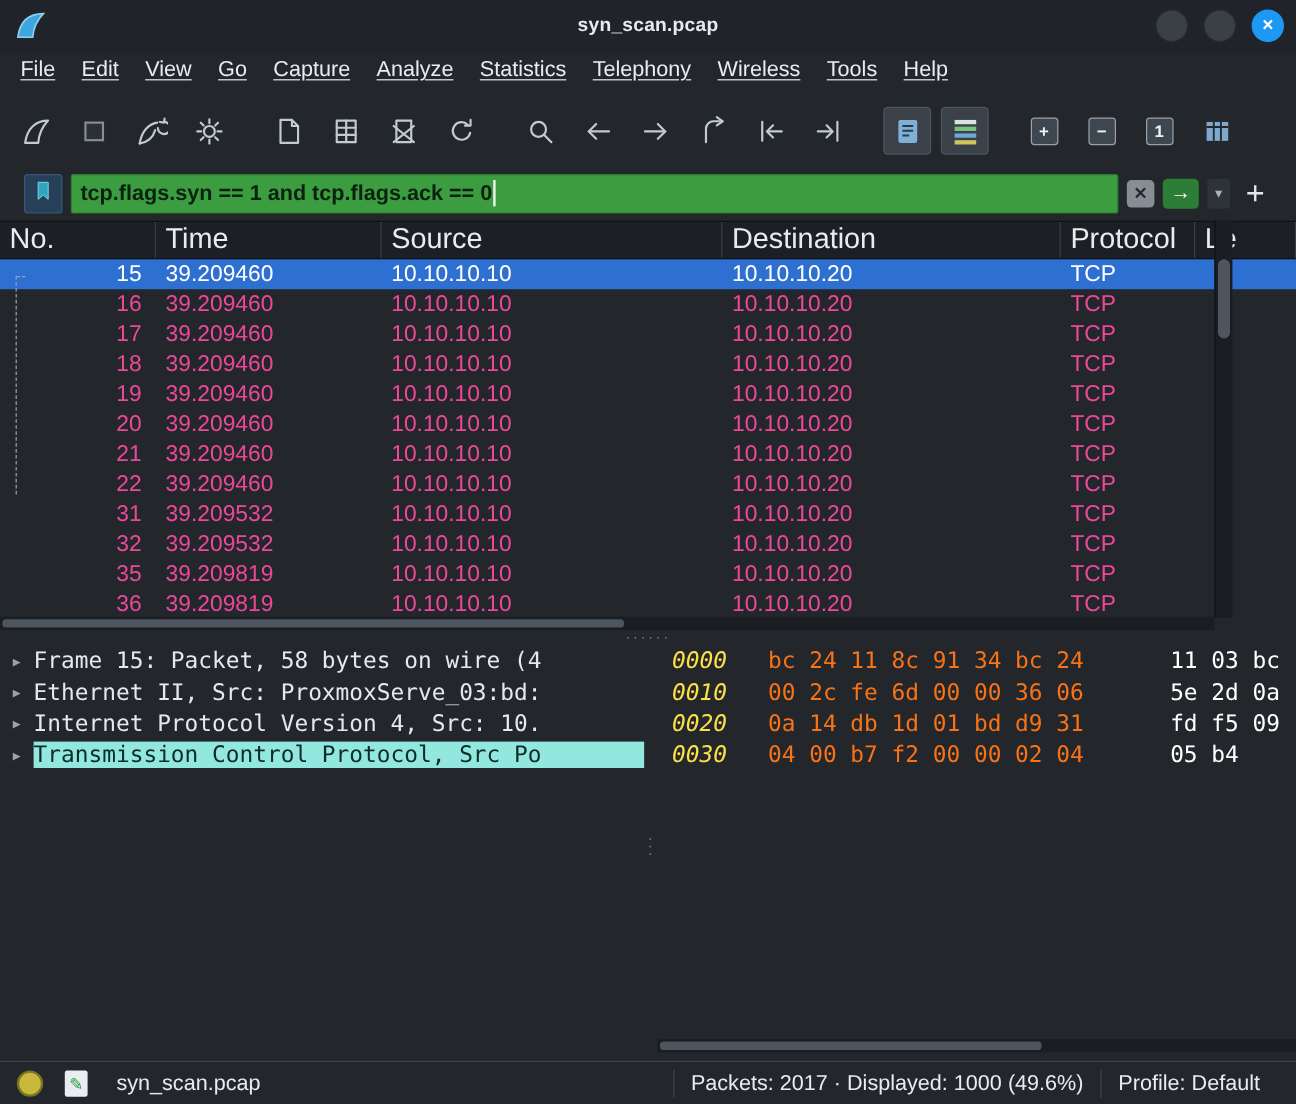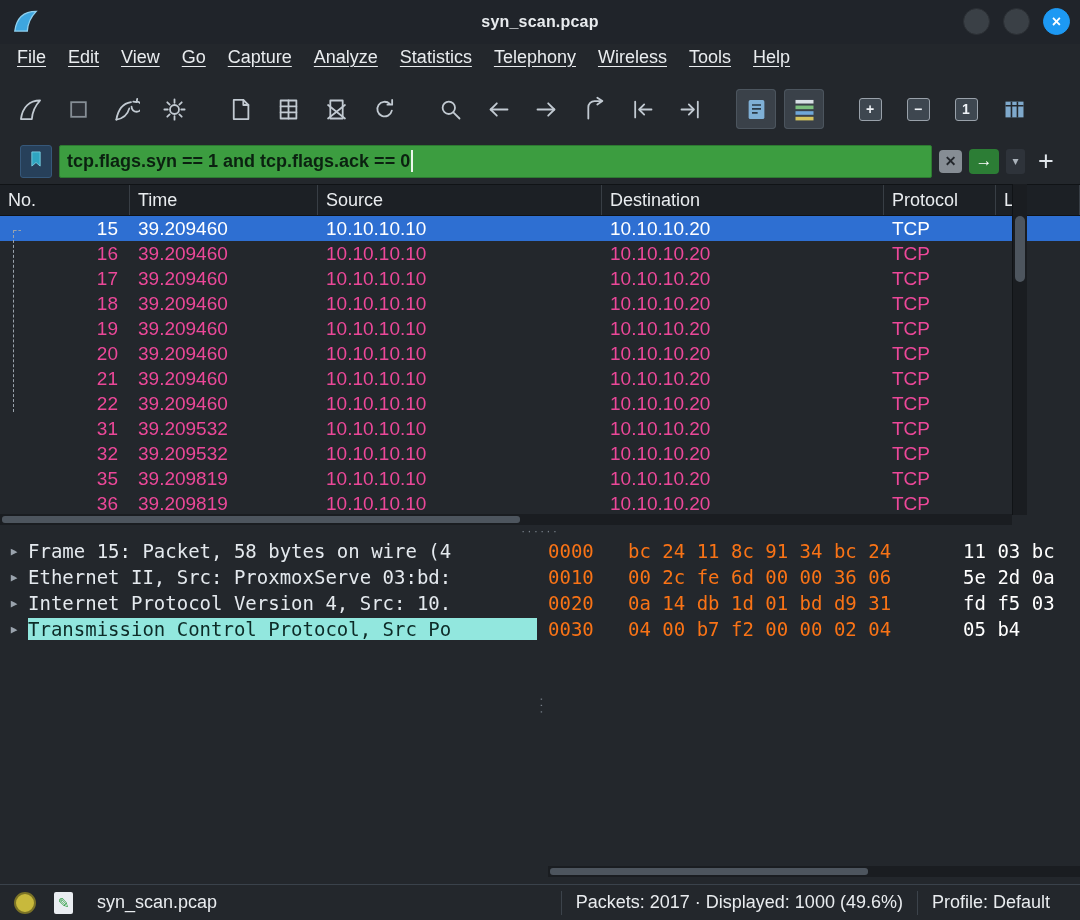--- a/index.html
+++ b/index.html
@@ -45,21 +45,21 @@
   .apply-btn{width:30px;height:25px;border-radius:4px;background:#2c7d35;color:#fff;font-size:17px;font-weight:700;
     display:flex;align-items:center;justify-content:center;flex:0 0 auto;}
   .dd-btn{width:19px;height:25px;border-radius:3px;background:#2e333a;color:#aab2ba;font-size:12px;
     display:flex;align-items:center;justify-content:center;flex:0 0 auto;}
   .add-btn{color:#e2e7ec;font-size:27px;width:28px;text-align:center;line-height:1;flex:0 0 auto;}
 
   
   .plist-header{position:absolute;top:184px;left:0;right:0;height:32px;background:#1c2025;
     border-top:1px solid #101316;border-bottom:1px solid #101316;box-sizing:border-box;
     display:grid;grid-template-columns:130px 188px 284px 282px 112px 1fr;align-items:stretch;}
-  .hcell{color:#e9ecef;font-size:18px;padding-left:8px;border-right:1px solid #383e45;display:flex;align-items:center;}
+  .hcell{color:#e9ecef;font-size:24px;padding-left:8px;border-right:1px solid #383e45;display:flex;align-items:center;}
   .plist-rows{position:absolute;top:216px;left:0;right:0;height:299px;overflow:hidden;
     font-family:Liberation Sans, sans-serif;font-size:19px;}
   .prow{display:grid;grid-template-columns:130px 188px 284px 282px 112px 1fr;height:25px;align-items:center;color:#ec4899;}
   .prow.sel{background:#2e6fd2;color:#ffffff;}
   .cell{white-space:nowrap;overflow:hidden;}
   .c0{text-align:right;padding-right:12px;}
   .c1,.c2,.c3,.c4{padding-left:8px;}
   .relation-line{position:absolute;left:13px;top:230px;width:7px;height:182px;border-left:1px dashed #9aa3ac;}
   .relation-line::before{content:"";position:absolute;left:0;top:0;width:7px;border-top:1px dashed #9aa3ac;}
   .vscroll{position:absolute;left:1012px;top:184px;width:15px;height:331px;background:#1a1d21;border-left:1px solid #101316;box-sizing:border-box;}
@@ -77,21 +77,21 @@
   .lower{position:absolute;top:536px;left:0;right:0;height:341px;}
   .details{position:absolute;left:0;top:0;width:537px;height:100%;overflow:hidden;padding-top:2px;box-sizing:border-box;
     font-family:"DejaVu Sans Mono",monospace;font-size:19px;}
   .dline{height:26px;display:flex;align-items:center;}
   .tri{flex:0 0 28px;text-align:center;color:#9aa3ad;font-size:11px;}
   .dtext{color:#e4e9ee;white-space:nowrap;overflow:hidden;flex:1;}
   .dline.dsel .dtext{background:#92e7de;color:#0d2b27;}
   .hexpane{position:absolute;left:548px;top:0;right:0;height:330px;overflow:hidden;padding-top:2px;box-sizing:border-box;
     font-family:"DejaVu Sans Mono",monospace;font-size:19px;}
   .hxrow{height:26px;display:flex;align-items:center;white-space:nowrap;}
-  .hxoff{color:#f97316;flex:0 0 56px;}
+  .hxoff{color:#fde047;flex:0 0 56px;margin-left:12px;font-style:italic;}
   .hxg1{color:#f97316;margin-left:24px;}
   .hxg2{color:#ffffff;margin-left:72px;}
   .hex-hscroll{position:absolute;left:548px;top:330px;right:0;height:11px;background:#1a1d21;}
   .hex-hthumb{position:absolute;left:2px;top:2px;width:318px;height:7px;background:#4d555e;border-radius:3px;}
 
   
   .statusbar{position:absolute;left:0;right:0;top:884px;height:36px;background:#23272c;border-top:1px solid #3a424b;
     display:flex;align-items:center;color:#e9ecef;font-size:18px;box-sizing:border-box;}
   .expert-dot{width:18px;height:18px;border-radius:50%;background:#c8b93c;border:2px solid #7a7226;margin-left:14px;flex:0 0 auto;box-sizing:content-box;}
   .edit-icon{width:19px;height:22px;background:#e9edf1;border-radius:2px;margin-left:18px;flex:0 0 auto;
@@ -464,21 +464,21 @@
           <span class="hxg2">11 03 bc</span>
         </div>
         <div class="hxrow">
           <span class="hxoff">0010</span>
           <span class="hxg1">00 2c fe 6d 00 00 36 06</span>
           <span class="hxg2">5e 2d 0a</span>
         </div>
         <div class="hxrow">
           <span class="hxoff">0020</span>
           <span class="hxg1">0a 14 db 1d 01 bd d9 31</span>
-          <span class="hxg2">fd f5 03</span>
+          <span class="hxg2">fd f5 09</span>
         </div>
         <div class="hxrow">
           <span class="hxoff">0030</span>
           <span class="hxg1">04 00 b7 f2 00 00 02 04</span>
           <span class="hxg2">05 b4</span>
         </div>
       </div>
     <div class="hex-hscroll">
         <div class="hex-hthumb"></div>
       </div>

